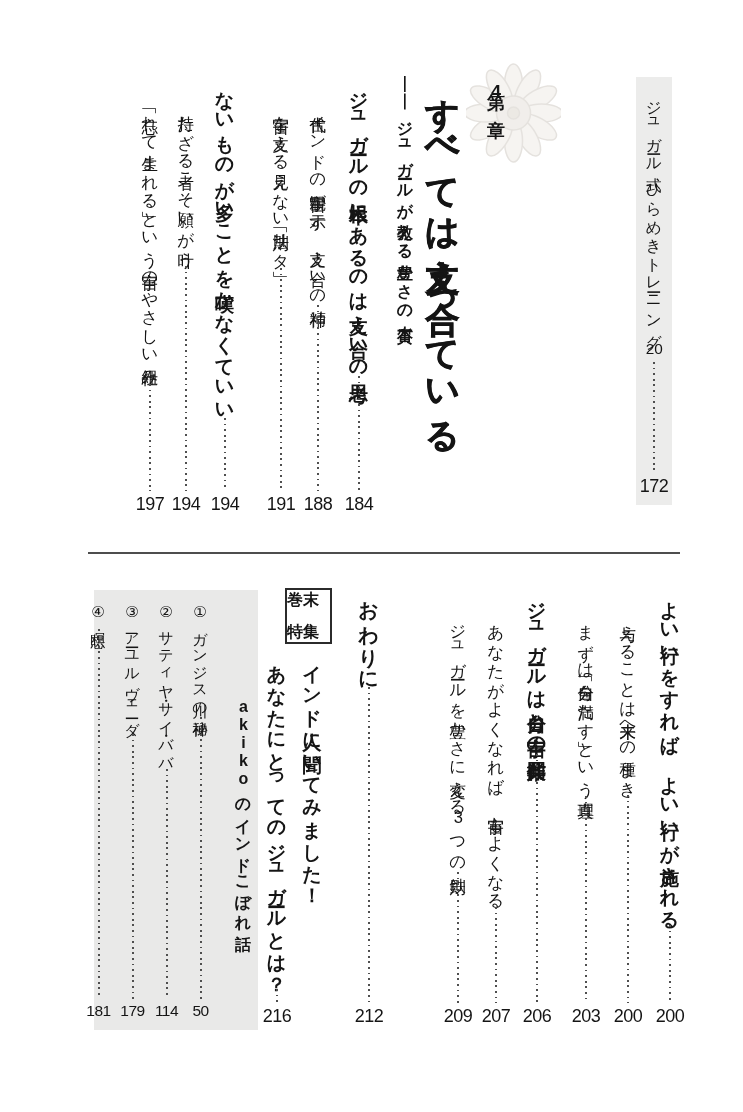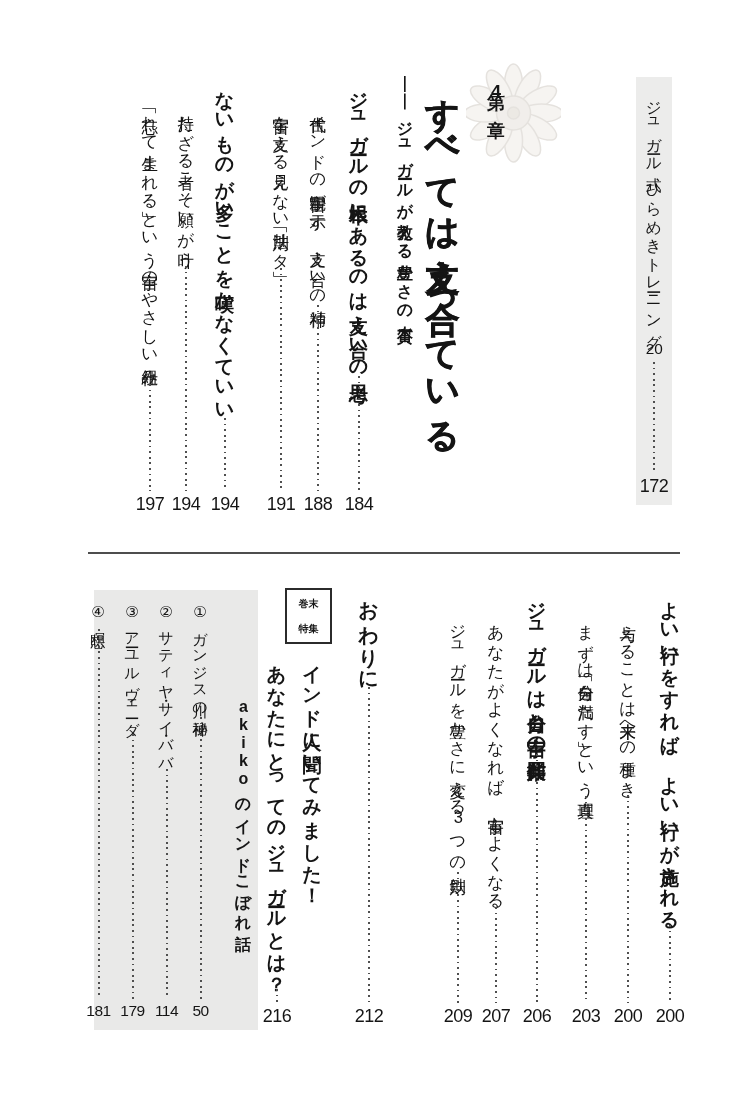--- a/index.html
+++ b/index.html
@@ -23,23 +23,23 @@
   
   .strip{background:#ececeb;padding-top:13px;padding-bottom:10px;box-sizing:border-box;}
   .strip .etext{font-size:15.5px;font-weight:500;letter-spacing:1px;}
   .tcy{text-combine-upright:all;font-size:15.5px;font-weight:500;}
   
   .chapter-label{font-size:18px;font-weight:600;letter-spacing:4px;}
   .big-title{font-size:34px;font-weight:700;letter-spacing:1px;-webkit-text-stroke:0.7px #141414;}
   .subtitle{font-size:16px;font-weight:600;letter-spacing:1.5px;}
   .divider{position:absolute;background:#4d4d4d;}
   
-  .badge-box{position:absolute;display:flex;flex-direction:column;align-items:center;
+  .badge-box{position:absolute;display:flex;flex-direction:column;align-items:flex-start;
              justify-content:center;gap:13px;border:2px solid #2b2b2b;background:#fff;
-             font-size:10px;font-weight:600;line-height:1.15;box-sizing:border-box;}
+             font-size:16px;font-weight:600;line-height:1.15;box-sizing:border-box;}
   .cluster-line{font-size:19px;font-weight:700;letter-spacing:0.5px;}
   .cluster-entry .etext{font-size:19px;font-weight:700;}
   
   .akiko-box{position:absolute;background:#e9e9e8;box-sizing:border-box;
              padding:13px 7px 12px 6px;display:flex;flex-direction:row-reverse;
              justify-content:flex-start;gap:3px;}
   .akiko-header{writing-mode:vertical-rl;text-orientation:upright;line-height:1;
                 font-size:16px;font-weight:700;letter-spacing:1px;width:32px;text-align:start;
                 display:flex;justify-content:center;}
   .akiko-item{position:static;width:31px;height:100%;}

